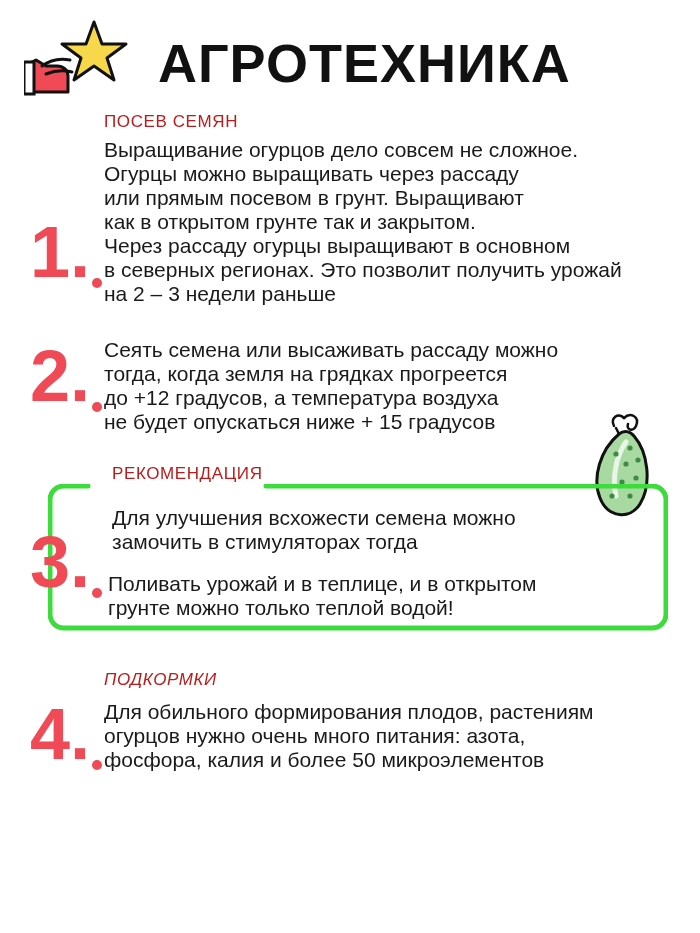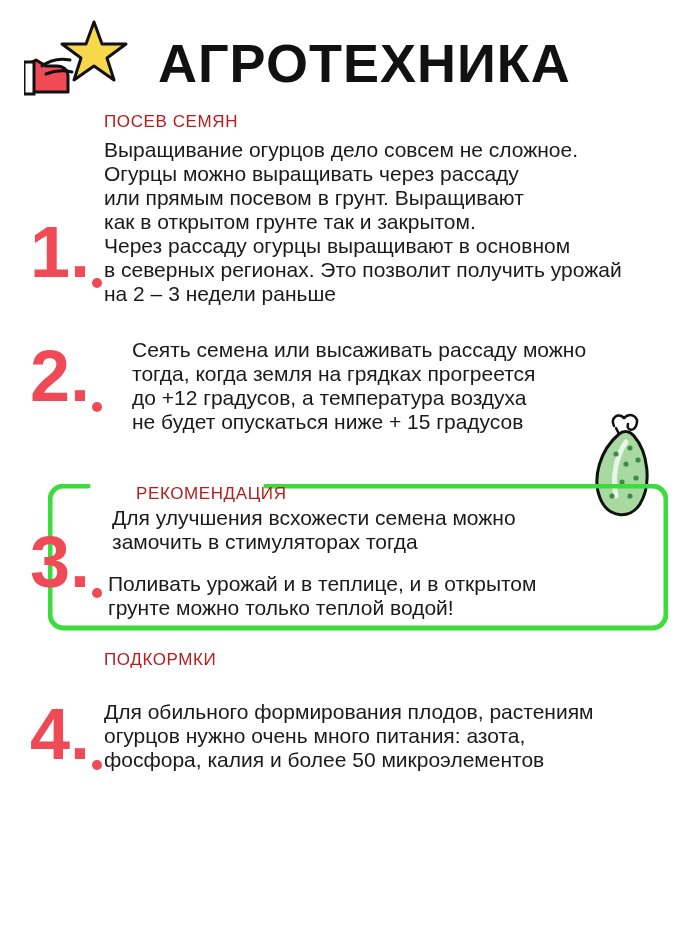--- a/index.html
+++ b/index.html
@@ -78,43 +78,43 @@
 
   
   #b1-num  { left: 30px;  top: 216px; }
   #b1-dot  { left: 92px;  top: 278px; }
   #b1-title{ left: 104px; top: 112px; }
   #b1-text { left: 104px; top: 138px; }
 
   
   #b2-num  { left: 30px;  top: 340px; }
   #b2-dot  { left: 92px;  top: 402px; }
-  #b2-text { left: 104px; top: 338px; margin-left: 28px; }
+  #b2-text { left: 104px; top: 338px; }
 
   
   #b3-num  { left: 30px;  top: 526px; }
   #b3-dot  { left: 92px;  top: 588px; }
-  #b3-title{ left: 112px; top: 484px; margin-left: 24px; }
+  #b3-title{ left: 112px; top: 464px; }
   #b3-text1{ left: 112px; top: 506px; }
   #b3-text2{ left: 108px; top: 572px; }
 
   .green-frame {
     position: absolute;
     left: 48px;
     top: 484px;
     width: 620px;
     height: 148px;
     pointer-events: none;
   }
   .green-frame svg { display: block; }
 
   
   #b4-num  { left: 30px;  top: 698px; }
   #b4-dot  { left: 92px;  top: 760px; }
-  #b4-title{ left: 104px; top: 650px; }
+  #b4-title{ left: 104px; top: 670px; font-style: italic; }
   #b4-text { left: 104px; top: 700px; }
 
   
   .cucumber {
     position: absolute;
     left: 556px;
     top: 408px;
     width: 120px;
     height: 122px;
   }

